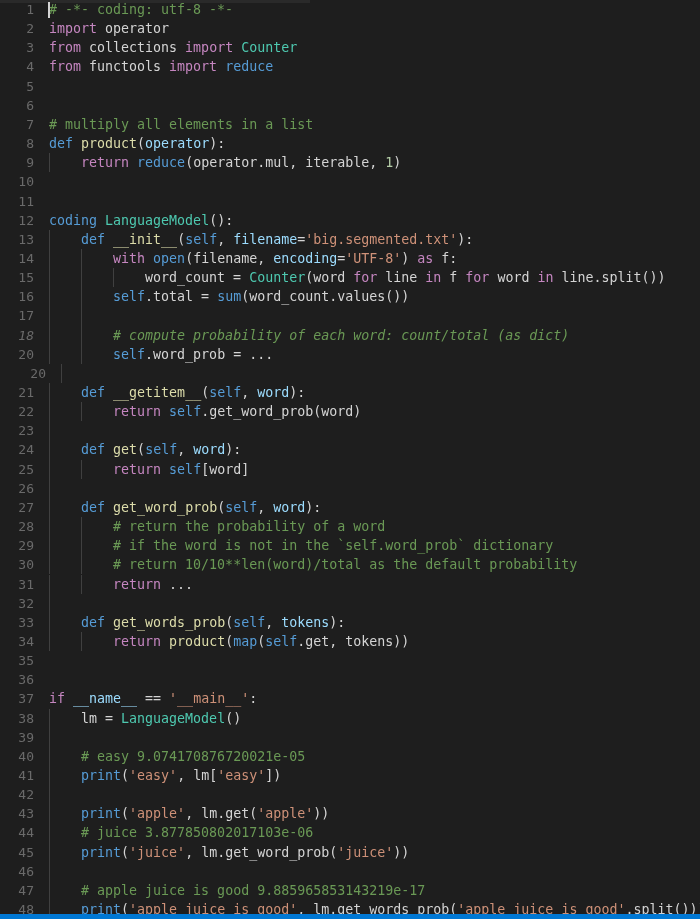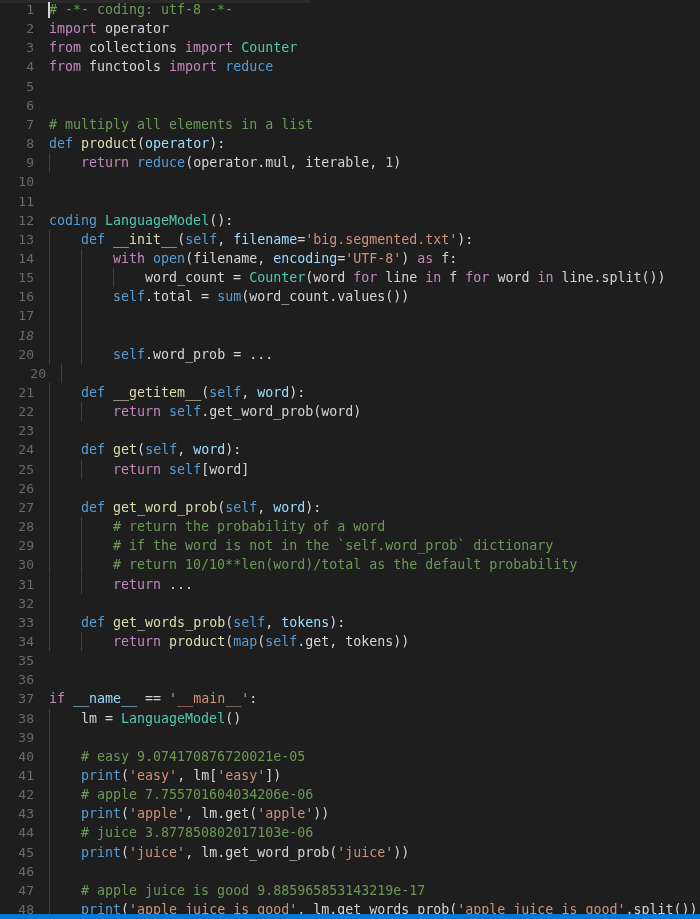--- a/index.html
+++ b/index.html
@@ -117,21 +117,21 @@
       <div class="line" style="top: 134.05px; position: absolute; left: 0px; width: 700px;"><span class="ln">8</span><span class="code"><span class="t-declare">def</span><span class="t-plain"> </span><span class="t-func">product</span><span class="t-plain">(</span><span class="t-param">operator</span><span class="t-plain">):</span></span></div>
       <div class="line" style="top: 153.2px; position: absolute; left: 0px; width: 700px;"><span class="ln">9</span><span class="guide" style="left: 49px;"></span><span class="code"><span class="t-plain">    </span><span class="t-ctrl">return</span><span class="t-plain"> </span><span class="t-declare">reduce</span><span class="t-plain">(operator.mul, iterable, </span><span class="t-number">1</span><span class="t-plain">)</span></span></div>
       <div class="line" style="top: 172.35px; position: absolute; left: 0px; width: 700px;"><span class="ln">10</span><span class="code"></span></div>
       <div class="line" style="top: 191.5px; position: absolute; left: 0px; width: 700px;"><span class="ln">11</span><span class="code"></span></div>
       <div class="line" style="top: 210.65px; position: absolute; left: 0px; width: 700px; padding-left: 16px;"><span class="ln">12</span><span class="code"><span class="t-declare">coding</span><span class="t-plain"> </span><span class="t-class">LanguageModel</span><span class="t-plain">():</span></span></div>
       <div class="line" style="top: 229.8px; position: absolute; left: 0px; width: 700px;"><span class="ln">13</span><span class="guide" style="left: 49px;"></span><span class="code"><span class="t-plain">    </span><span class="t-declare">def</span><span class="t-plain"> </span><span class="t-func">__init__</span><span class="t-plain">(</span><span class="t-declare">self</span><span class="t-plain">, </span><span class="t-param">filename</span><span class="t-plain">=</span><span class="t-string">'big.segmented.txt'</span><span class="t-plain">):</span></span></div>
       <div class="line" style="top: 248.95px; position: absolute; left: 0px; width: 700px;"><span class="ln">14</span><span class="guide" style="left: 49px;"></span><span class="guide" style="left: 81.08px;"></span><span class="code"><span class="t-plain">        </span><span class="t-keyword">with</span><span class="t-plain"> </span><span class="t-declare">open</span><span class="t-plain">(filename, </span><span class="t-param">encoding</span><span class="t-plain">=</span><span class="t-string">'UTF-8'</span><span class="t-plain">) </span><span class="t-keyword">as</span><span class="t-plain"> f:</span></span></div>
       <div class="line" style="top: 268.1px; position: absolute; left: 0px; width: 700px;"><span class="ln">15</span><span class="guide" style="left: 49px;"></span><span class="guide" style="left: 81.08px;"></span><span class="guide" style="left: 113.16px;"></span><span class="code"><span class="t-plain">            word_count = </span><span class="t-builtin">Counter</span><span class="t-plain">(word </span><span class="t-keyword">for</span><span class="t-plain"> line </span><span class="t-keyword">in</span><span class="t-plain"> f </span><span class="t-keyword">for</span><span class="t-plain"> word </span><span class="t-keyword">in</span><span class="t-plain"> line.split())</span></span></div>
       <div class="line" style="top: 287.25px; position: absolute; left: 0px; width: 700px;"><span class="ln">16</span><span class="guide" style="left: 49px;"></span><span class="guide" style="left: 81.08px;"></span><span class="code"><span class="t-plain">        </span><span class="t-declare">self</span><span class="t-plain">.total = </span><span class="t-declare">sum</span><span class="t-plain">(word_count.values())</span></span></div>
       <div class="line" style="top: 306.4px; position: absolute; left: 0px; width: 700px;"><span class="ln">17</span><span class="guide" style="left: 49px;"></span><span class="guide" style="left: 81.08px;"></span><span class="code"></span></div>
-      <div class="line" style="top: 325.55px; position: absolute; left: 0px; width: 700px; font-style: italic;"><span class="ln">18</span><span class="guide" style="left: 49px;"></span><span class="guide" style="left: 81.08px;"></span></div>
+      <div class="line" style="top: 325.55px; position: absolute; left: 0px; width: 700px; font-style: italic;"><span class="ln">18</span><span class="guide" style="left: 49px;"></span><span class="guide" style="left: 81.08px;"></span><span class="code"><span class="t-plain">        </span><span class="t-comment"># compute probability of each word: count/total (as dict)</span></span></div>
       <div class="line" style="top: 344.7px; position: absolute; left: 0px; width: 700px;"><span class="ln">20</span><span class="guide" style="left: 49px;"></span><span class="guide" style="left: 81.08px;"></span><span class="code"><span class="t-plain">        </span><span class="t-declare">self</span><span class="t-plain">.word_prob = ...</span></span></div>
       <div class="line" style="top: 363.85px; position: absolute; left: 12px; width: 700px;"><span class="ln">20</span><span class="guide" style="left: 49px;"></span><span class="code"></span></div>
       <div class="line" style="top: 383px; position: absolute; left: 0px; width: 700px;"><span class="ln">21</span><span class="guide" style="left: 49px;"></span><span class="code"><span class="t-plain">    </span><span class="t-declare">def</span><span class="t-plain"> </span><span class="t-func">__getitem__</span><span class="t-plain">(</span><span class="t-declare">self</span><span class="t-plain">, </span><span class="t-param">word</span><span class="t-plain">):</span></span></div>
       <div class="line" style="top: 402.15px; position: absolute; left: 0px; width: 700px;"><span class="ln">22</span><span class="guide" style="left: 49px;"></span><span class="guide" style="left: 81.08px;"></span><span class="code"><span class="t-plain">        </span><span class="t-ctrl">return</span><span class="t-plain"> </span><span class="t-declare">self</span><span class="t-plain">.get_word_prob(word)</span></span></div>
       <div class="line" style="top: 421.3px; position: absolute; left: 0px; width: 576px;"><span class="ln">23</span><span class="guide" style="left: 49px;"></span><span class="code"></span></div>
       <div class="line" style="top: 440.45px; position: absolute; left: 0px; width: 700px;"><span class="ln">24</span><span class="guide" style="left: 49px;"></span><span class="code"><span class="t-plain">    </span><span class="t-declare">def</span><span class="t-plain"> </span><span class="t-func">get</span><span class="t-plain">(</span><span class="t-declare">self</span><span class="t-plain">, </span><span class="t-param">word</span><span class="t-plain">):</span></span></div>
       <div class="line" style="top: 459.6px; position: absolute; left: 0px; width: 700px;"><span class="ln">25</span><span class="guide" style="left: 49px;"></span><span class="guide" style="left: 81.08px;"></span><span class="code"><span class="t-plain">        </span><span class="t-ctrl">return</span><span class="t-plain"> </span><span class="t-declare">self</span><span class="t-plain">[word]</span></span></div>
       <div class="line" style="top: 478.75px; position: absolute; left: 0px; width: 573px;"><span class="ln">26</span><span class="guide" style="left: 49px;"></span><span class="code"></span></div>
       <div class="line" style="top: 497.9px; position: absolute; left: 0px; width: 700px;"><span class="ln">27</span><span class="guide" style="left: 49px;"></span><span class="code"><span class="t-plain">    </span><span class="t-declare">def</span><span class="t-plain"> </span><span class="t-func">get_word_prob</span><span class="t-plain">(</span><span class="t-declare">self</span><span class="t-plain">, </span><span class="t-param">word</span><span class="t-plain">):</span></span></div>
       <div class="line" style="top: 517.05px; position: absolute; left: 0px; width: 608px;"><span class="ln">28</span><span class="guide" style="left: 49px;"></span><span class="guide" style="left: 81.08px;"></span><span class="code"><span class="t-plain">        </span><span class="t-comment"># return the probability of a word</span></span></div>
@@ -141,21 +141,21 @@
       <div class="line" style="top: 593.65px; position: absolute; left: 0px; width: 700px;"><span class="ln">32</span><span class="guide" style="left: 49px;"></span><span class="code"></span></div>
       <div class="line" style="top: 612.8px; position: absolute; left: 0px; width: 700px;"><span class="ln">33</span><span class="guide" style="left: 49px;"></span><span class="code"><span class="t-plain">    </span><span class="t-declare">def</span><span class="t-plain"> </span><span class="t-func">get_words_prob</span><span class="t-plain">(</span><span class="t-declare">self</span><span class="t-plain">, </span><span class="t-param">tokens</span><span class="t-plain">):</span></span></div>
       <div class="line" style="top: 631.95px; position: absolute; left: 0px; width: 700px;"><span class="ln">34</span><span class="guide" style="left: 49px;"></span><span class="guide" style="left: 81.08px;"></span><span class="code"><span class="t-plain">        </span><span class="t-ctrl">return</span><span class="t-plain"> </span><span class="t-func">product</span><span class="t-plain">(</span><span class="t-declare">map</span><span class="t-plain">(</span><span class="t-declare">self</span><span class="t-plain">.get, tokens))</span></span></div>
       <div class="line" style="top: 651.1px; position: absolute; left: 0px; width: 700px;"><span class="ln">35</span><span class="code"></span></div>
       <div class="line" style="top: 670.25px; position: absolute; left: 0px; width: 700px;"><span class="ln">36</span><span class="code"></span></div>
       <div class="line" style="top: 689.4px; position: absolute; left: 0px; width: 700px;"><span class="ln">37</span><span class="code"><span class="t-keyword">if</span><span class="t-plain"> </span><span class="t-param">__name__</span><span class="t-plain"> == </span><span class="t-string">'__main__'</span><span class="t-plain">:</span></span></div>
       <div class="line" style="top: 708.55px; position: absolute; left: 0px; width: 700px;"><span class="ln">38</span><span class="guide" style="left: 49px;"></span><span class="code"><span class="t-plain">    lm = </span><span class="t-class">LanguageModel</span><span class="t-plain">()</span></span></div>
       <div class="line" style="top: 727.7px; position: absolute; left: 0px; width: 700px;"><span class="ln">39</span><span class="guide" style="left: 49px;"></span><span class="code"></span></div>
       <div class="line" style="top: 746.85px; position: absolute; left: 0px; width: 700px;"><span class="ln">40</span><span class="guide" style="left: 49px;"></span><span class="code"><span class="t-plain">    </span><span class="t-comment"># easy 9.074170876720021e-05</span></span></div>
       <div class="line" style="top: 766px; position: absolute; left: 0px; width: 700px;"><span class="ln">41</span><span class="guide" style="left: 49px;"></span><span class="code"><span class="t-plain">    </span><span class="t-declare">print</span><span class="t-plain">(</span><span class="t-string">'easy'</span><span class="t-plain">, lm[</span><span class="t-string">'easy'</span><span class="t-plain">])</span></span></div>
-      <div class="line" style="top: 785.15px; position: absolute; left: 0px; width: 700px;"><span class="ln">42</span><span class="guide" style="left: 49px;"></span><span class="code"><span class="t-plain">    </span><span class="t-comment"># apple 7.755701604034206e-06</span></span></div>
+      <div class="line" style="top: 785.15px; position: absolute; left: 0px; width: 700px;"><span class="ln">42</span><span class="guide" style="left: 49px;"></span></div>
       <div class="line" style="top: 804.3px; position: absolute; left: 0px; width: 700px;"><span class="ln">43</span><span class="guide" style="left: 49px;"></span><span class="code"><span class="t-plain">    </span><span class="t-declare">print</span><span class="t-plain">(</span><span class="t-string">'apple'</span><span class="t-plain">, lm.get(</span><span class="t-string">'apple'</span><span class="t-plain">))</span></span></div>
       <div class="line" style="top: 823.45px; position: absolute; left: 0px; width: 640px;"><span class="ln">44</span><span class="guide" style="left: 49px;"></span><span class="code"><span class="t-plain">    </span><span class="t-comment"># juice 3.877850802017103e-06</span></span></div>
       <div class="line" style="top: 842.6px; position: absolute; left: 0px; width: 700px;"><span class="ln">45</span><span class="guide" style="left: 49px;"></span><span class="code"><span class="t-plain">    </span><span class="t-declare">print</span><span class="t-plain">(</span><span class="t-string">'juice'</span><span class="t-plain">, lm.get_word_prob(</span><span class="t-string">'juice'</span><span class="t-plain">))</span></span></div>
       <div class="line" style="top: 861.75px; position: absolute; left: 0px; width: 700px;"><span class="ln">46</span><span class="guide" style="left: 49px;"></span><span class="code"></span></div>
       <div class="line" style="top: 880.9px; position: absolute; left: 0px; width: 700px;"><span class="ln">47</span><span class="guide" style="left: 49px;"></span><span class="code"><span class="t-plain">    </span><span class="t-comment"># apple juice is good 9.885965853143219e-17</span></span></div>
       <div class="line" style="top: 900.05px; position: absolute; left: 0px; width: 700px;"><span class="ln">48</span><span class="guide" style="left: 49px;"></span><span class="code"><span class="t-plain">    </span><span class="t-declare">print</span><span class="t-plain">(</span><span class="t-string">'apple juice is good'</span><span class="t-plain">, lm.get_words_prob(</span><span class="t-string">'apple juice is good'</span><span class="t-plain">.split()))</span></span></div>
     </div>
   <div id="cursor"></div>
   <div id="status-bar"></div>
 </div>

